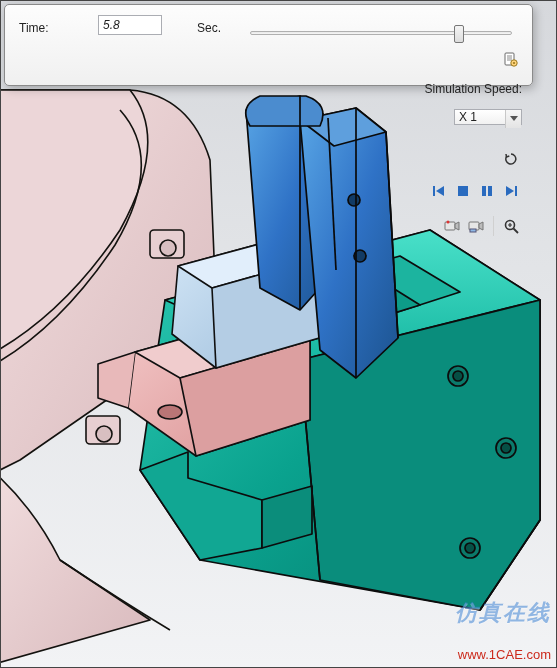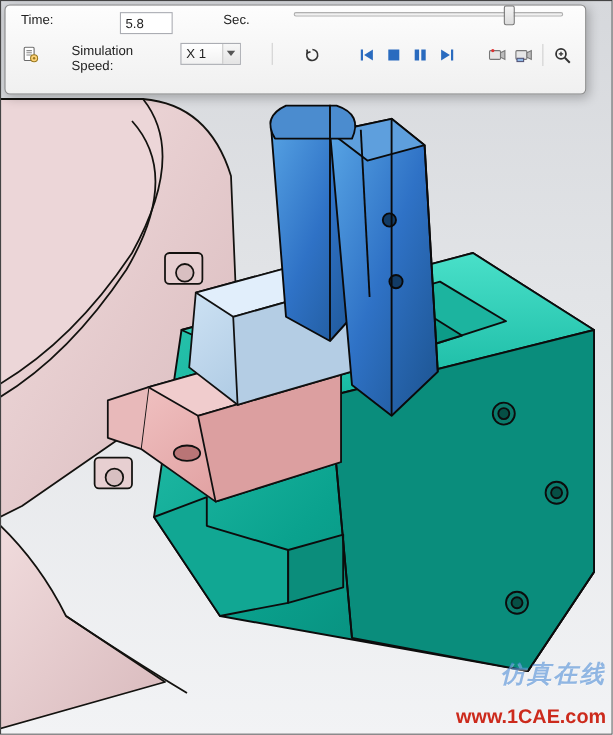--- a/index.html
+++ b/index.html
@@ -30,27 +30,27 @@
   }
   .close-btn {
     position: absolute; right: 5px; top: 2px; width: 38px; height: 16px;
     border: 1px solid #a0a0a0; border-radius: 3px;
     background: linear-gradient(180deg,#f8f8f8 0%,#e6e6e6 50%,#d9d9d9 100%);
     text-align: center; line-height: 13px; color: #555; font-size: 10px;
   }
   .close-btn svg { vertical-align: middle; }
 
   .dialog-body { padding: 6px 10px 4px 14px; }
-  .row { display: flex; align-items: flex-start; height: 24px; gap: 24px; }
-  .row + .row { margin-top: 4px; }
+  .row { display: flex; align-items: flex-end; height: 24px; gap: 13px; }
+  .row + .row { margin-top: 16px; flex-direction: column; }
   .lbl { width: auto; color: #222; }
   .lbl-time { width: 66px; }
   .input {
-    width: 48px; height: 20px; border: 1px solid #abadb3;
-    background: #fff; padding: 0 4px; line-height: 18px; font-size: 12px;
+    width: 64px; height: 20px; border: 1px solid #abadb3;
+    background: #fff; padding: 0 4px; line-height: 18px; font-size: 12px; font-style: italic;
   }
   .sec-label { margin-left: 22px; width: 36px; }
 
   .slider-track {
     flex: 1; height: 4px; border: 1px solid #b0b0b0;
     background: linear-gradient(180deg,#e8e8e8,#f6f6f6);
     border-radius: 2px; position: relative; margin: 0 10px 0 4px;
   }
   .slider-thumb {
     position: absolute; top: -7px; width: 10px; height: 18px;
@@ -85,21 +85,21 @@
 
   
   .watermark {
     position: absolute; right: 6px; bottom: 40px;
     font-size: 22px; font-weight: 700; color: rgba(60,130,210,0.55);
     letter-spacing: 2px; font-style: italic;
     text-shadow: 0 1px 0 rgba(255,255,255,0.4);
   }
   .credit {
     position: absolute; right: 6px; bottom: 6px;
-    font-size: 18px; color: #cc2a1c; font-weight: 700;
+    font-size: 13px; color: #cc2a1c; font-weight: 400;
   }
 
   .border-frame { position:absolute; inset:0; border:1px solid #444; pointer-events:none; }
 </style>
 </head>
 <body>
 
 <div class="viewport">
   <svg viewBox="0 0 557 668" xmlns="http://www.w3.org/2000/svg">
 

